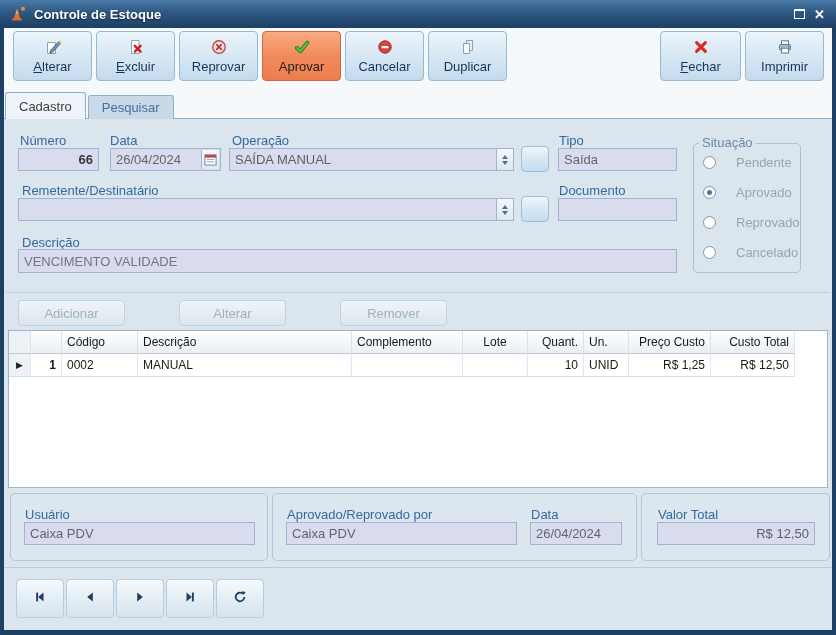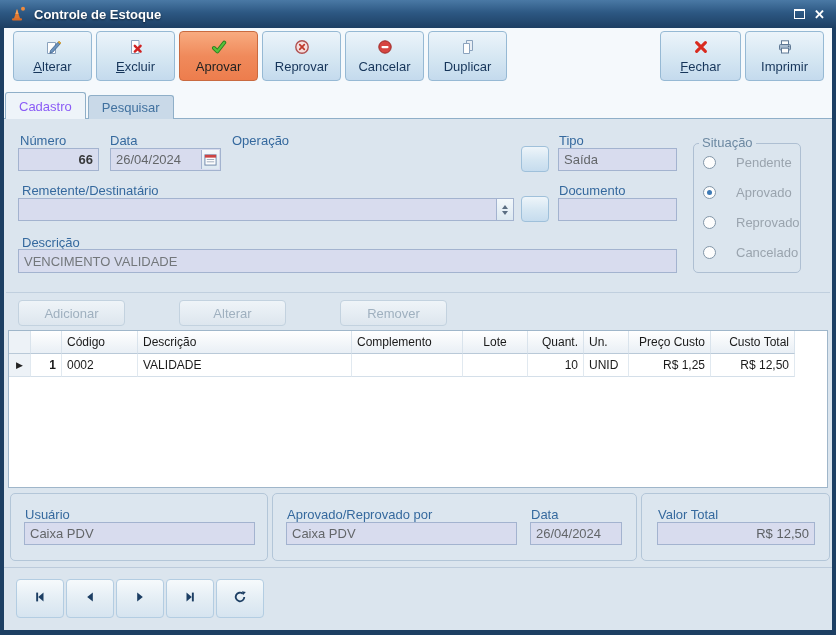--- a/index.html
+++ b/index.html
@@ -27,21 +27,21 @@
     font-family:inherit;font-size:13px;color:#16355a;padding:0;cursor:default;}
   .tbtn.accent{background:linear-gradient(#f8ab80,#f08a5b 50%,#ed7d4d);
     border-color:#c96a40;color:#222;}
   .tbtn.fechar{margin-left:auto;width:81px;}
   .ticon{height:17px;display:flex;align-items:center;}
   .u{text-decoration:underline;}
   
   .tabs{position:absolute;left:1px;top:64px;height:27px;display:flex;align-items:flex-end;z-index:2;}
   .tab{display:flex;align-items:center;justify-content:center;font-size:13px;
     border:1px solid #8fafc8;border-bottom:none;border-radius:3px 3px 0 0;padding:0 13px;}
-  .tab.active{background:#eef4f9;color:#8b5cf6;height:27px;}
+  .tab.active{background:#eef4f9;color:#404040;height:27px;}
   .tab.inactive{background:#c9d9e8;color:#41719f;height:24px;margin-left:2px;}
   
   .page{position:absolute;left:0;top:90px;width:828px;height:511px;background:#dbe5ee;
     border-top:1px solid #8fafc8;}
   .lbl{position:absolute;font-size:13px;color:#35699e;white-space:nowrap;}
   .fld{position:absolute;background:#d8dcee;border:1px solid #a3b3cf;font-size:13px;
     color:#636669;display:flex;align-items:center;padding:0 5px;overflow:hidden;}
   .fld .val{white-space:nowrap;}
   .fld.num{justify-content:flex-end;font-weight:bold;color:#38393b;}
   .fld.right{justify-content:flex-end;}
@@ -131,37 +131,37 @@
       </button>
       <button class="tbtn">
         <span class="ticon">
           <svg viewBox="0 0 16 16" width="16" height="16">
             <path d="M3.5 1.5h7.5v13H3.5Z" fill="#fdfdfd" stroke="#8aa2bd"></path>
             <path d="M6.8 6.8 12.6 12.6 M12.6 6.8 6.8 12.6" stroke="#cf2222" stroke-width="2.4" stroke-linecap="round"></path>
           </svg>
           </span>
         <span><span class="u">E</span><span>xcluir</span></span>
       </button>
+      <button class="tbtn">
+        <span class="ticon">
+          <svg viewBox="0 0 16 16" width="16" height="16">
+            <circle cx="8" cy="8" r="6.2" fill="#f4dede" stroke="#b05050" stroke-width="1.4"></circle>
+            <path d="M5.7 5.7 10.3 10.3 M10.3 5.7 5.7 10.3" stroke="#c0392b" stroke-width="1.7" stroke-linecap="round"></path>
+          </svg>
+          </span>
+        <span><span>Reprovar</span></span>
+      </button>
       <button class="tbtn accent">
         <span class="ticon">
           <svg viewBox="0 0 16 16" width="16" height="16">
             <path d="M3 9 6.4 12.4 13.2 3.6" fill="none" stroke="#2c7d1f" stroke-width="4" stroke-linecap="round" stroke-linejoin="round"></path>
             <path d="M3 9 6.4 12.4 13.2 3.6" fill="none" stroke="#55c13a" stroke-width="2.2" stroke-linecap="round" stroke-linejoin="round"></path>
           </svg>
           </span>
         <span><span>Aprovar</span></span>
-      </button>
-      <button class="tbtn">
-        <span class="ticon">
-          <svg viewBox="0 0 16 16" width="16" height="16">
-            <circle cx="8" cy="8" r="6.2" fill="#f4dede" stroke="#b05050" stroke-width="1.4"></circle>
-            <path d="M5.7 5.7 10.3 10.3 M10.3 5.7 5.7 10.3" stroke="#c0392b" stroke-width="1.7" stroke-linecap="round"></path>
-          </svg>
-          </span>
-        <span><span>Reprovar</span></span>
       </button>
       <button class="tbtn">
         <span class="ticon">
           <svg viewBox="0 0 16 16" width="16" height="16">
             <circle cx="8" cy="8" r="6.2" fill="#d64541" stroke="#9e2b28" stroke-width="1"></circle>
             <rect x="4.4" y="6.9" width="7.2" height="2.3" rx="1.1" fill="#fff"></rect>
           </svg>
           </span>
         <span><span>Cancelar</span></span>
       </button>
@@ -217,20 +217,27 @@
         <span class="calbtn">
           <svg viewBox="0 0 14 14" width="13" height="13">
             <rect x="1" y="2" width="12" height="11" fill="#fdfdfd" stroke="#6a84a8"></rect>
             <rect x="1" y="2" width="12" height="3" fill="#c44"></rect>
             <path d="M3 7h8M3 9.5h8" stroke="#9aa8ba" stroke-width="1"></path>
           </svg>
         </span>
       </div>
 
       <span class="lbl" style="left:228px;top:14px;">Operação</span>
+      <div class="fld" style="left:225px;top:29px;width:285px;height:23px;color:#5c6064;">
+        <span class="val">SAÍDA MANUAL</span>
+        <span class="spin">
+            <span class="arr-up"></span>
+            <span class="arr-dn"></span>
+          </span>
+      </div>
       <div class="mini-btn" style="left:517px;top:27px;"></div>
 
       <span class="lbl" style="left:555px;top:14px;">Tipo</span>
       <div class="fld" style="left:554px;top:29px;width:119px;height:23px;">
         <span class="val">Saída</span>
       </div>
 
       <div class="gbox" style="left:689px;top:24px;width:108px;height:130px;"></div>
       <span class="gbox-label" style="left:695px;top:16px;">Situação</span>
       <div class="radio-row" style="left:699px;top:36px;">
@@ -289,21 +296,21 @@
           <div class="hc cell-r" style="width:56px;">Quant.</div>
           <div class="hc" style="width:45px;">Un.</div>
           <div class="hc cell-r" style="width:82px;">Preço Custo</div>
           <div class="hc cell-r" style="width:84px;">Custo Total</div>
           <div class="fill"></div>
         </div>
         <div class="grow">
           <div class="dc mk cell-c marker" style="width:22px;">▶</div>
           <div class="dc cell-r bold" style="width:31px;">1</div>
           <div class="dc" style="width:76px;">0002</div>
-          <div class="dc" style="width:214px;">VALIDADE</div>
+          <div class="dc" style="width:214px;">MANUAL</div>
           <div class="dc" style="width:111px;"></div>
           <div class="dc" style="width:65px;"></div>
           <div class="dc cell-r" style="width:56px;">10</div>
           <div class="dc" style="width:45px;">UNID</div>
           <div class="dc cell-r" style="width:82px;">R$ 1,25</div>
           <div class="dc cell-r" style="width:84px;">R$ 12,50</div>
           <div class="fill"></div>
         </div>
       </div>
 

